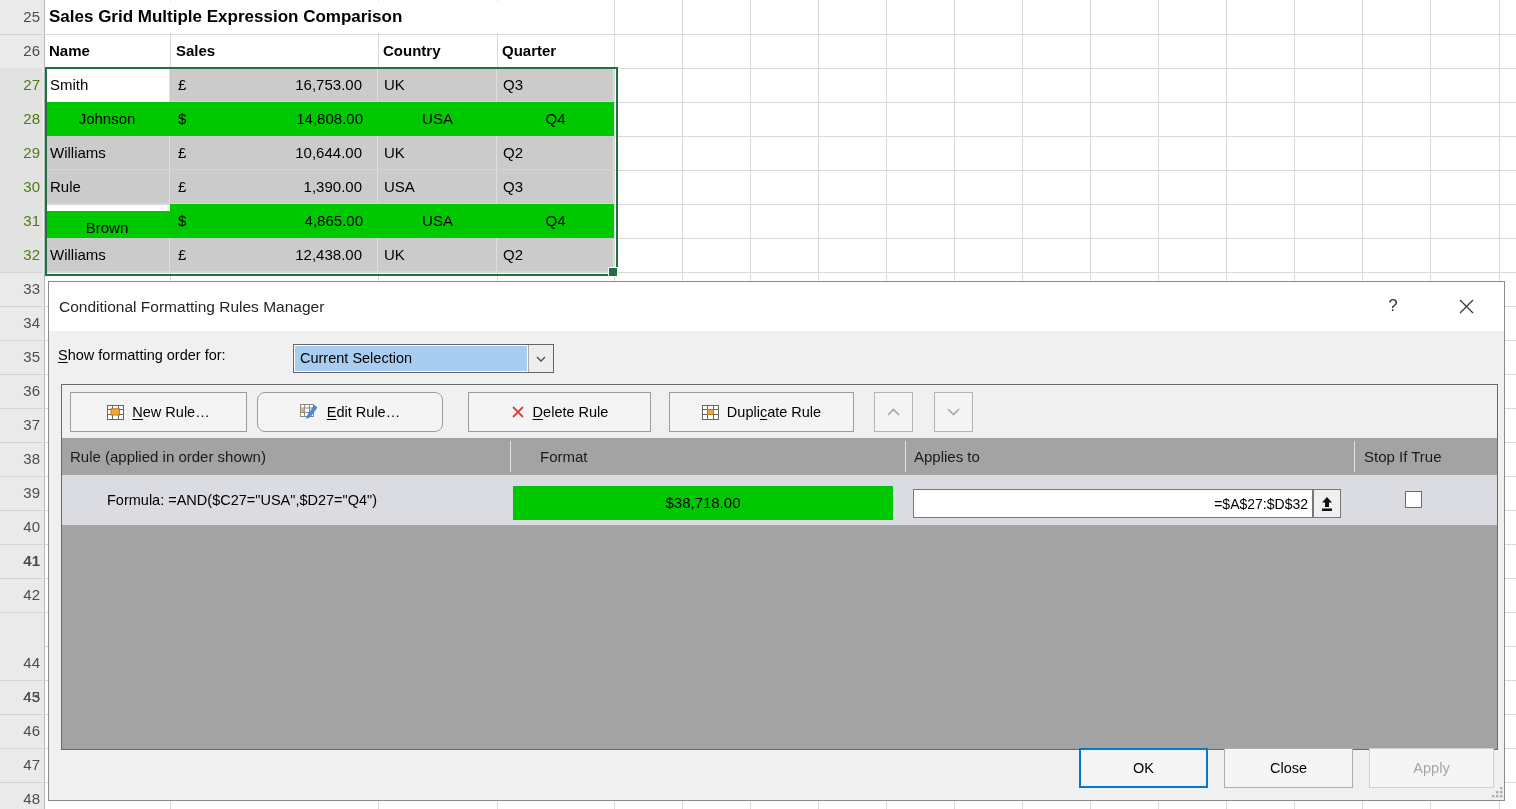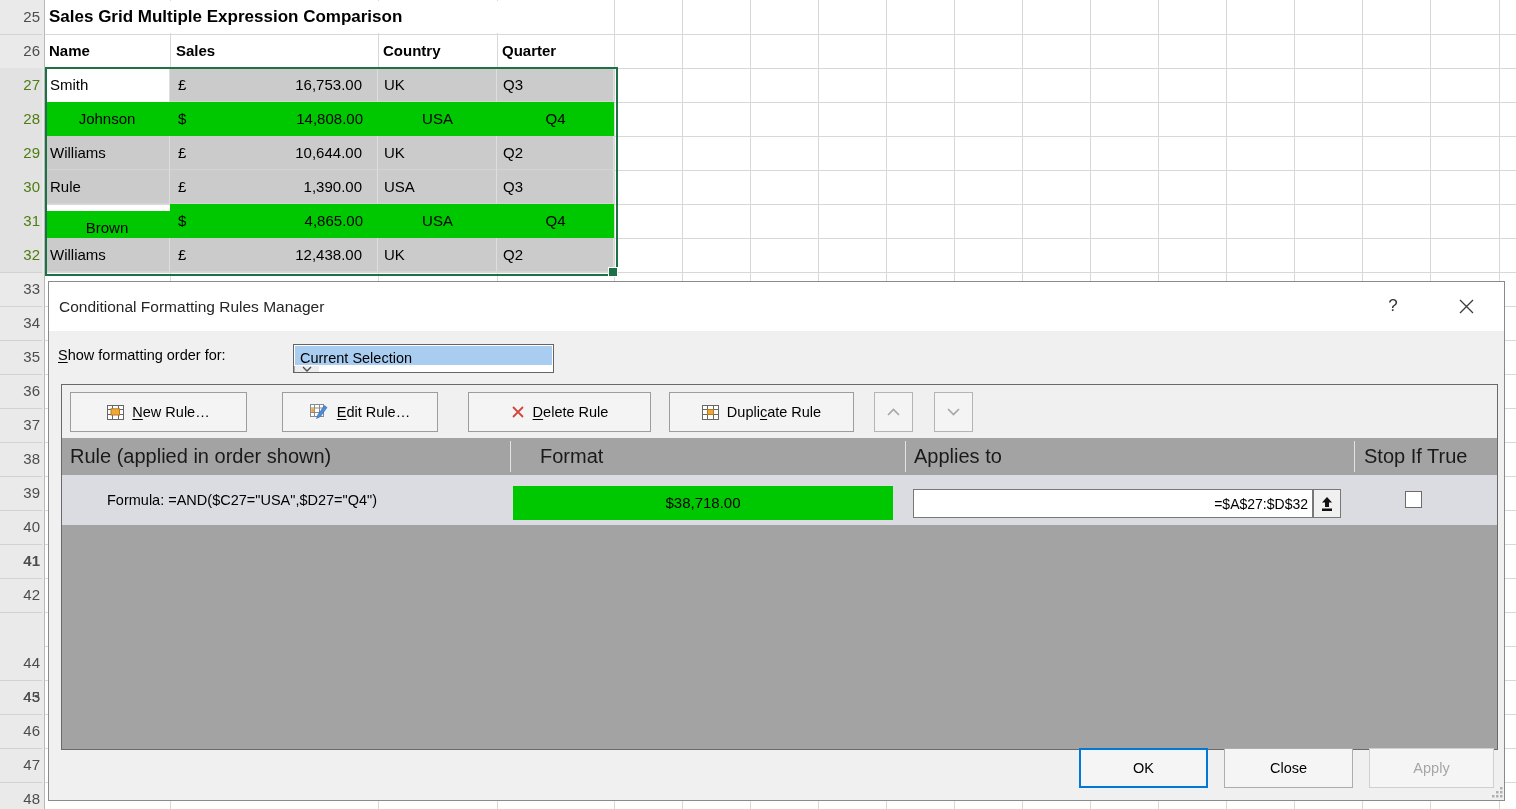--- a/index.html
+++ b/index.html
@@ -32,38 +32,38 @@
   
   #dialog{left:48px;top:281px;width:1457px;height:520px;background:#f0f0f0;border:1px solid #8a8a8a;
           box-sizing:border-box;z-index:10;font-size:14.5px;}
   #dlg-titlebar{left:0;top:0;width:100%;height:49px;background:#ffffff;}
   #dlg-title{left:10px;top:0;height:49px;line-height:49px;font-size:15.5px;color:#262626;}
   #dlg-help{left:1332px;top:12px;width:24px;height:24px;line-height:24px;text-align:center;font-size:17px;color:#333;cursor:pointer;}
   #dlg-close{left:1404px;top:11px;width:26px;height:26px;display:flex;align-items:center;justify-content:center;cursor:pointer;}
   #show-label{left:9px;top:60px;height:26px;line-height:26px;}
   #show-label u,.btn u{text-underline-offset:2px;}
   #show-combo{left:244px;top:62px;width:261px;height:29px;background:#fff;border:1px solid #646464;
-              box-sizing:border-box;display:flex;cursor:pointer;flex-direction:column;}
+              box-sizing:border-box;display:flex;cursor:pointer;}
   #combo-text{flex:1;background:#a9cdf0;margin:1px;line-height:25px;padding-left:5px;overflow:hidden;white-space:nowrap;}
   #combo-arrow{width:24px;background:#ededed;border-left:1px solid #ababab;display:flex;align-items:center;justify-content:center;}
 
   #main-box{left:12px;top:102px;width:1437px;height:366px;background:#a3a3a3;border:1px solid #696969;box-sizing:border-box;}
   #toolbar{left:0;top:0;width:100%;height:53px;background:#f0f0f0;}
   .btn{position:absolute;top:7px;height:40px;background:#f4f4f4;border:1px solid #9d9d9d;box-sizing:border-box;
        display:flex;align-items:center;justify-content:center;gap:8px;font-size:14.5px;cursor:pointer;}
   .btn .ico{display:flex;align-items:center;}
   #btn-new{left:8px;width:177px;}
-  #btn-edit{left:220px;width:156px;}
+  #btn-edit{left:195px;width:186px;border-radius:8px;}
   #btn-delete{left:406px;width:183px;}
   #btn-dup{left:607px;width:185px;}
   #btn-up{left:812px;width:39px;}
   #btn-down{left:872px;width:39px;}
   .btn.dis{border-color:#b4b4b4;cursor:default;}
 
-  .listhead{top:54px;height:43px;line-height:35px;position:absolute;font-size:20px;color:#1a1a1a;}
+  .listhead{top:54px;height:43px;line-height:35px;position:absolute;font-size:15px;color:#1a1a1a;}
   .divider{position:absolute;top:56px;width:1px;height:31px;background:#e3e3e3;}
   #rule-row{left:0;top:90px;width:100%;height:50px;background:#dbdbe2;}
   #rule-text{left:45px;top:0;height:50px;line-height:50px;}
   #fmt-preview{left:451px;top:11px;width:380px;height:34px;background:#00c800;text-align:center;line-height:34px;font-size:15px;}
   #applies-input{position:absolute;left:851px;top:14px;width:400px;height:29px;box-sizing:border-box;border:1px solid #787878;
                  font-family:"Liberation Sans",sans-serif;font-size:14px;padding:0 4px;background:#fff;text-align:right;}
   #range-picker{left:1251px;top:14px;width:28px;height:29px;background:#f0f0f0;border:1px solid #787878;
                 box-sizing:border-box;display:flex;align-items:center;justify-content:center;cursor:pointer;}
   #stop-checkbox{left:1343px;top:16px;width:17px;height:17px;background:#fff;border:1px solid #6b6b6b;box-sizing:border-box;cursor:pointer;}
 

